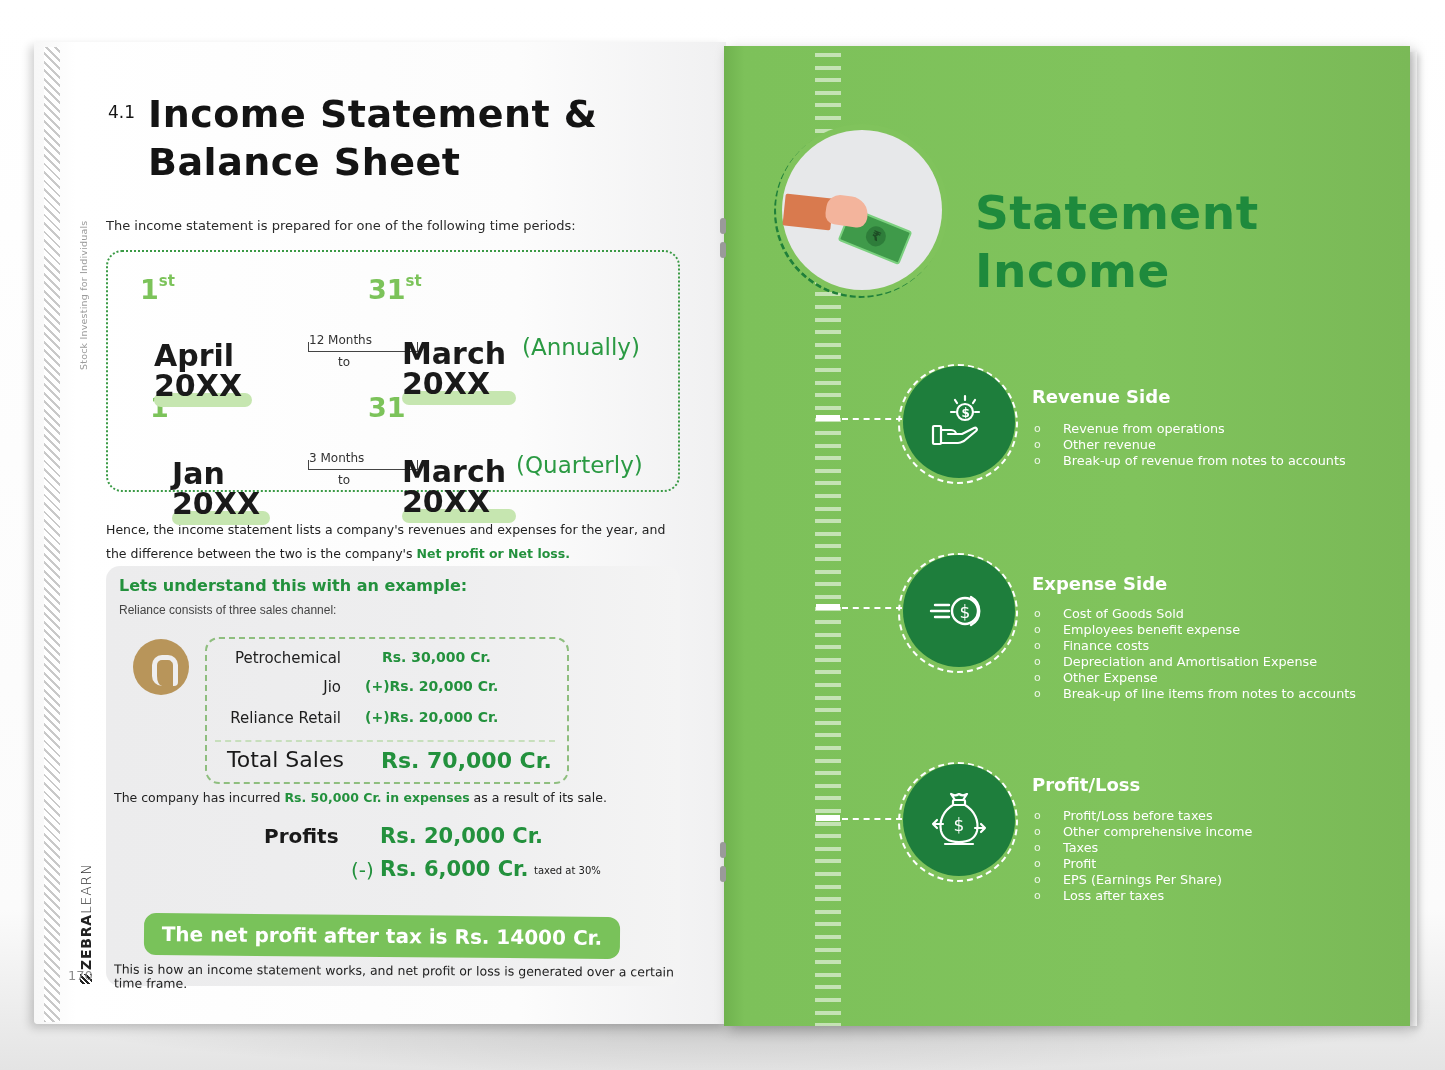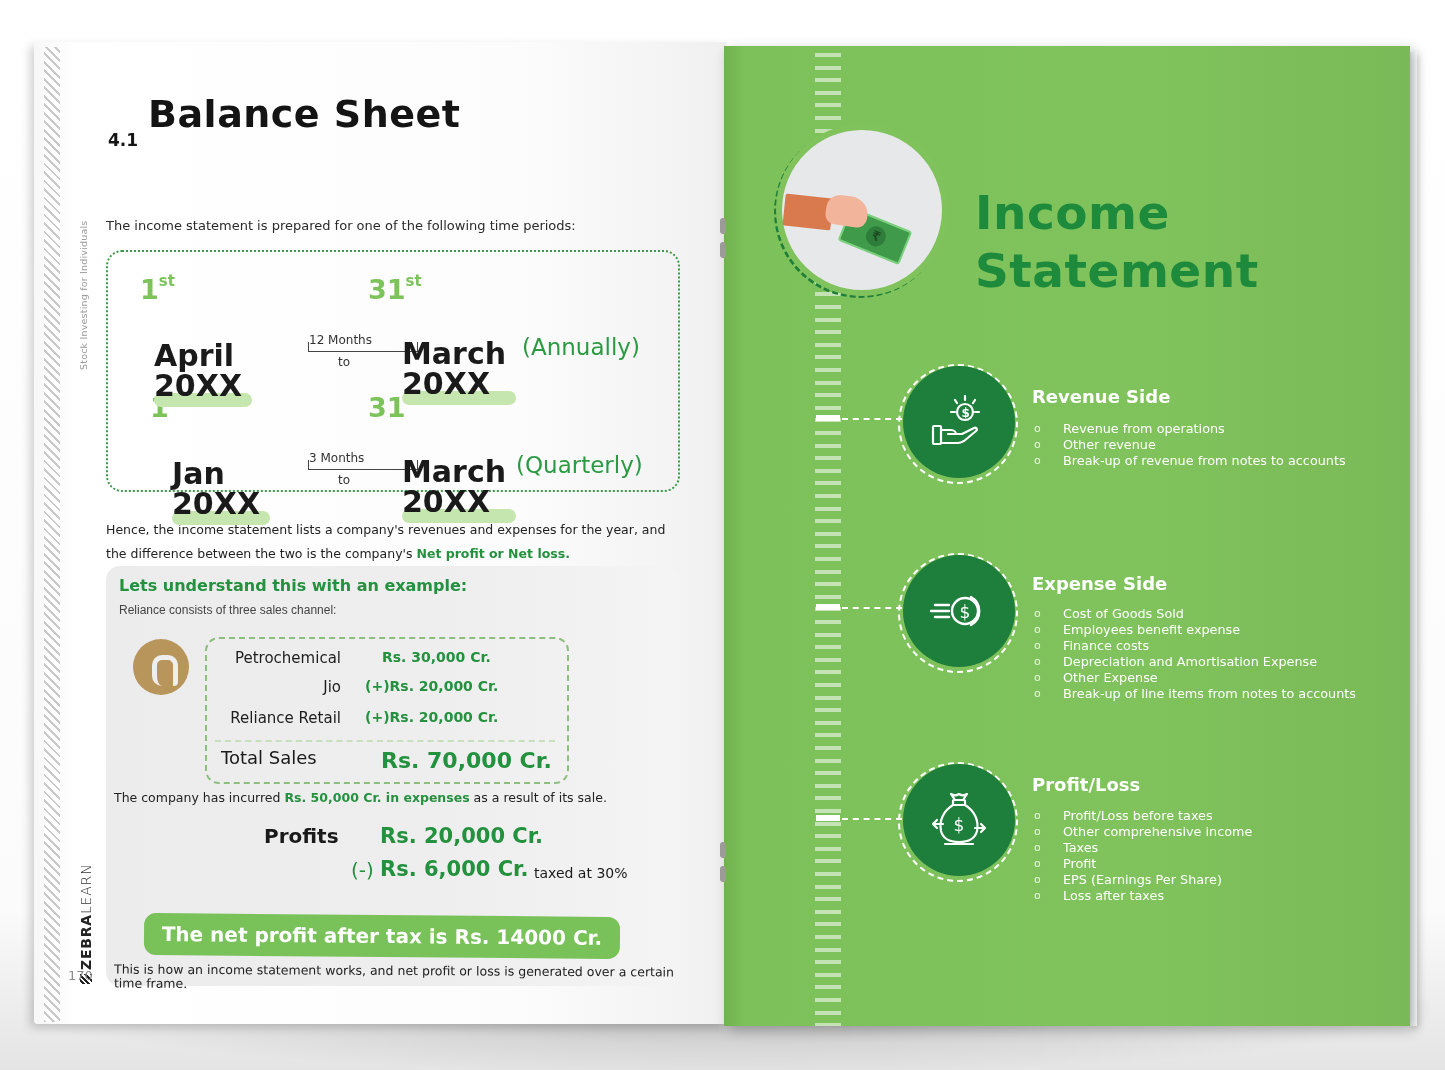--- a/index.html
+++ b/index.html
@@ -33,21 +33,21 @@
     position: absolute; left: 40px; top: 822px; width: 24px; height: 120px;
     writing-mode: vertical-rl; transform: rotate(180deg);
     font-size: 14px; letter-spacing: 0.8px; color: #222; display:flex; align-items:center;
   }
   .brand b { font-weight: 900; }
   .brand .light { font-weight: 300; color:#333; }
   .brand-mark { display:inline-block; width: 12px; height: 12px; margin-bottom:4px;
     background: repeating-linear-gradient(45deg, #222 0 2px, transparent 2px 4px); }
   .page-num { position: absolute; left: 34px; top: 926px; font-size: 13px; color: #8c8c8c; }
 
-  .sec-num { position: absolute; left: 74px; top: 88px; font-size: 17px; font-weight: 700; color: #151515; }
+  .sec-num { position: absolute; left: 74px; top: 60px; font-size: 17px; font-weight: 400; color: #151515; }
   .title {
     position: absolute; left: 114px; top: 48px; font-family: "DejaVu Sans", sans-serif;
     font-weight: 900; font-size: 38px; line-height: 48px; color: #141414; letter-spacing: 0.5px;
   }
   .intro { position: absolute; left: 72px; top: 176px; font-size: 13px; color: #2a2a2a; }
 
   .periods {
     position: absolute; left: 72px; top: 208px; width: 574px; height: 242px;
     border: 2.5px dotted #3a9a45; border-radius: 16px;
   }
@@ -90,29 +90,29 @@
   }
   .sales-box {
     position: absolute; left: 99px; top: 71px; width: 364px; height: 147px;
     border: 2px dashed #8ebe7e; border-radius: 14px;
   }
   .srow { position: absolute; left: 0; width: 100%; }
   .slabel { position: absolute; right: 226px; font-size: 15px; color: #1d1d1d; white-space: nowrap; }
   .sval { position: absolute; left: 146px; font-size: 14px; font-weight: 700; color: #23913d; white-space: nowrap; text-align: center; }
   .sval .op { font-weight: 600; color:#23913d; }
   .sdivider { position: absolute; left: 8px; right: 12px; top: 101px; border-top: 2px dashed #c7dfbc; }
-  .total-label { position: absolute; left: 14px; top: 108px; font-size: 18px; color: #1a1a1a; }
+  .total-label { position: absolute; left: 20px; top: 108px; font-size: 22px; color: #1a1a1a; }
   .total-val { position: absolute; left: 174px; top: 109px; font-size: 22px; font-weight: 800; color: #23913d; }
   .incurred { position: absolute; left: 8px; top: 224px; font-size: 12.5px; color: #222; white-space: nowrap; }
   .incurred b { color: #23913d; }
   .profits-l { position: absolute; left: 158px; top: 258px; font-size: 20px; font-weight: 700; color: #1a1a1a; }
   .profits-v { position: absolute; left: 274px; top: 258px; font-size: 21px; font-weight: 800; color: #23913d; }
   .tax-op { position: absolute; left: 245px; top: 292px; font-size: 20px; color: #23913d; }
   .tax-v { position: absolute; left: 274px; top: 291px; font-size: 21px; font-weight: 800; color: #23913d; }
-  .tax-note { position: absolute; left: 428px; top: 299px; font-size: 14px; color: #1a1a1a; }
+  .tax-note { position: absolute; left: 428px; top: 299px; font-size: 10px; color: #1a1a1a; }
   .net-banner {
     position: absolute; left: 38px; top: 349px; width: 476px; height: 42px;
     background: #79c25a; border-radius: 12px; color: #fff; font-size: 20px; font-weight: 700;
     display: flex; align-items: center; justify-content: center; transform: rotate(0.5deg);
   }
   .closing { position: absolute; left: 8px; top: 398px; width: 560px; font-size: 12.5px; line-height: 14px; color: #222; transform: rotate(0.3deg); text-align: justify;}
 
   
   .right-page {
     position: absolute; left: 724px; top: 46px; width: 686px; height: 980px;
@@ -168,20 +168,21 @@
   <div class="running-head">Stock Investing for Individuals</div>
   <div class="brand">
     <span class="brand-mark"></span>
     <b>ZEBRA</b>
       <span class="light">LEARN</span>
   </div>
   <div class="page-num">170</div>
 
   <div class="sec-num">4.1</div>
   <div class="title">
+    <div>Income Statement &amp;</div>
     <div>Balance Sheet</div>
   </div>
   <div class="intro">The income statement is prepared for one of the following time periods:</div>
 
   <div class="periods">
 
     <div class="period" style="top:14px;">
       <div class="ord" style="left:32px; top:10px;"><span>1</span><sup>st</sup></div>
       <div class="date-wrap" style="left:42px; top:32px;">
           <div class="date">April 20XX</div>
@@ -262,22 +263,22 @@
 
   <div class="hero-ring"></div>
   <div class="hero-circle"></div>
   <div class="hand-sleeve"></div>
   <div class="bill">
       <span>₹</span>
     </div>
   <div class="hand"></div>
 
   <div class="hero-title">
+    <div>Statement</div>
     <div>Income</div>
-    <div>Statement</div>
   </div>
 
   <div class="section" style="top:318px;">
     <div class="sec-marker" style="top:51px;"></div>
     <div class="sec-connector" style="top:54px;"></div>
     <div class="sec-icon-ring" style="top:0px;"></div>
     <div class="sec-icon" style="top:2px;">
       <svg viewBox="0 0 64 64" fill="none" stroke="#fff" stroke-width="2.2" stroke-linecap="round" stroke-linejoin="round">
         <circle cx="38" cy="22" r="8"></circle>
           <text x="34.5" y="27" fill="#fff" stroke="none" font-size="12" font-family="DejaVu Sans, sans-serif" font-weight="bold">$</text>

